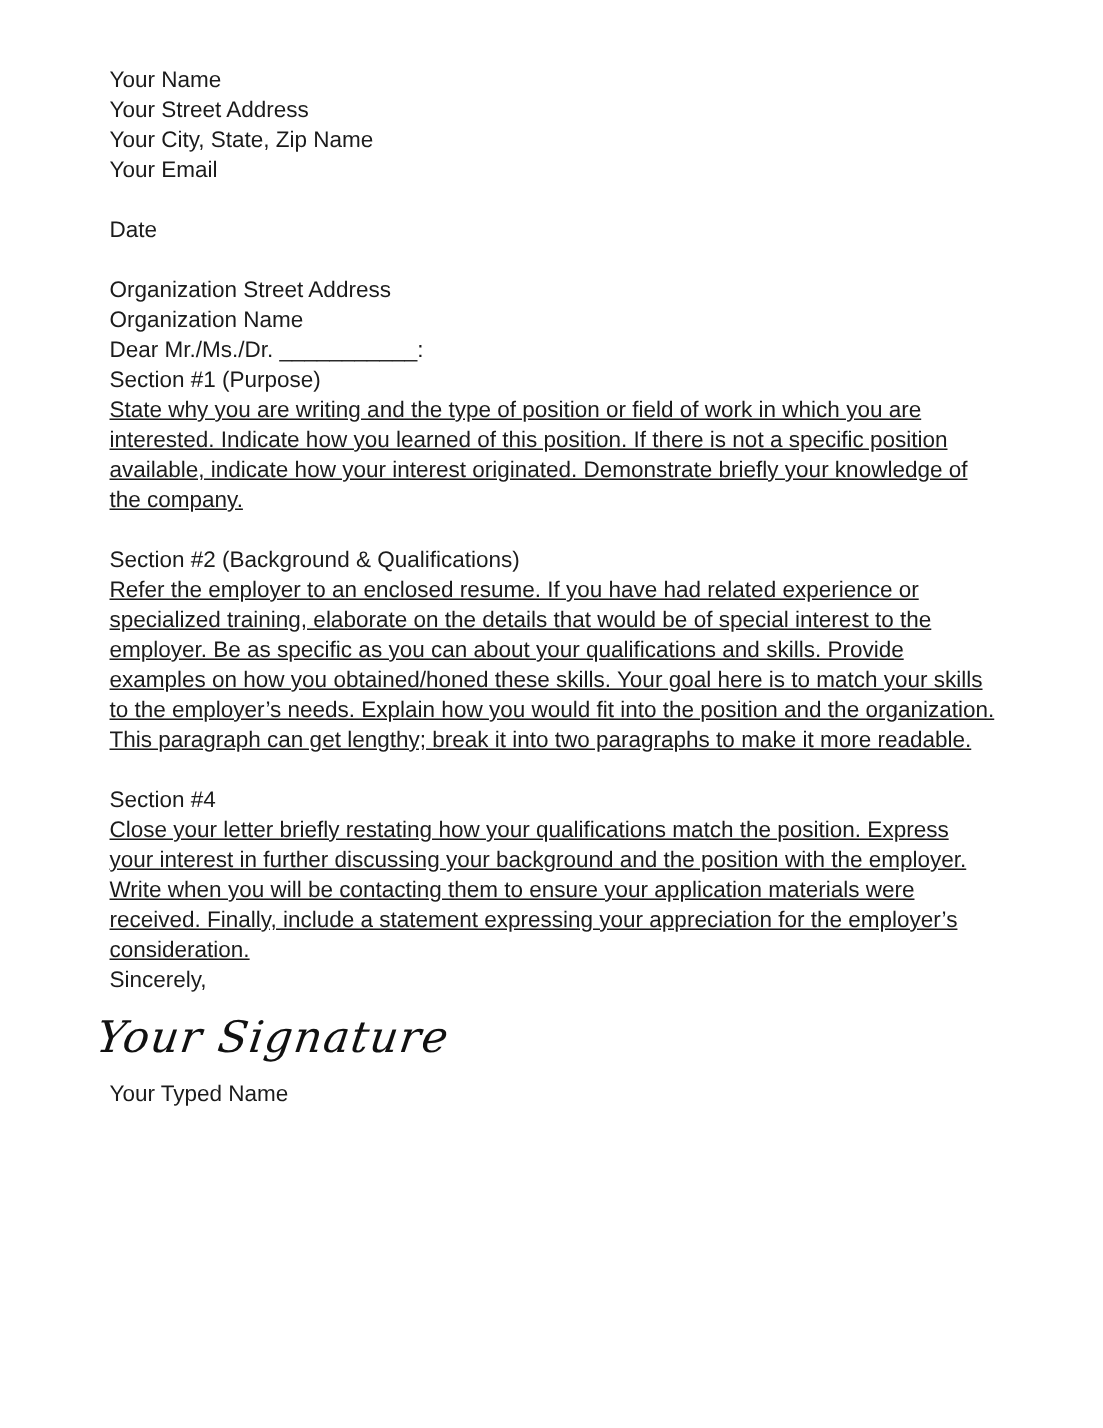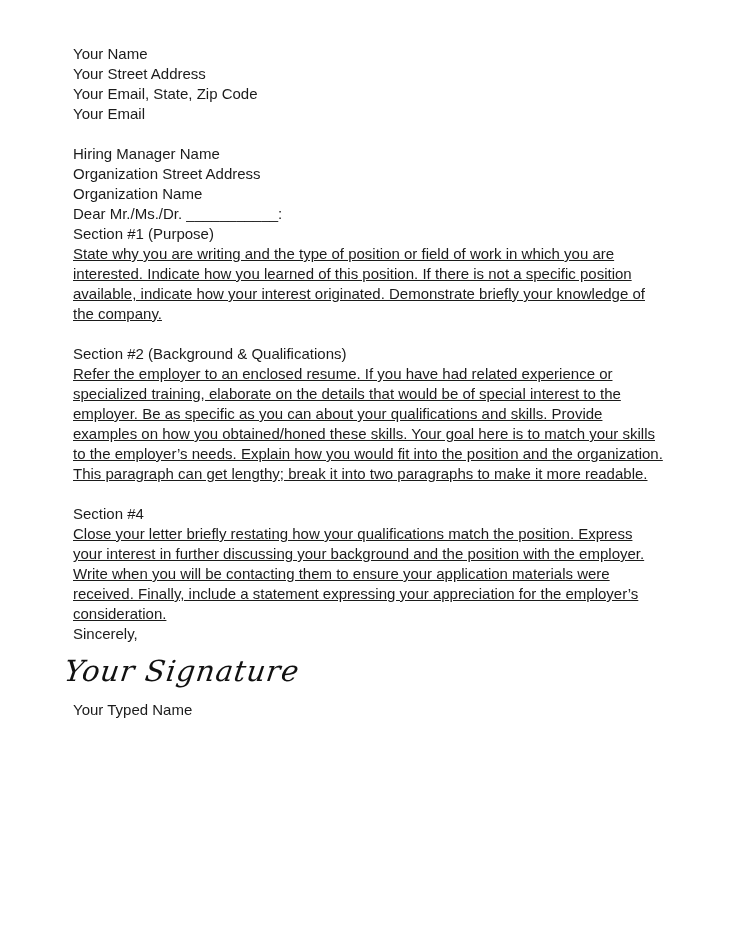--- a/index.html
+++ b/index.html
@@ -46,27 +46,27 @@
   .typed-name { margin-top: 10px; }
 </style>
 </head>
 <body>
 
 <div class="page">
 
   <div>
     <div class="line">Your Name</div>
     <div class="line">Your Street Address</div>
-    <div class="line">Your Email, State, Zip Code</div>
+    <div class="line">Your City, State, Zip Name</div>
     <div class="line">Your Email</div>
   </div>
 
+  <div class="line mt-1">Date</div>
 
   <div class="mt-1">
-    <div class="line">Hiring Manager Name</div>
     <div class="line">Organization Street Address</div>
     <div class="line">Organization Name</div>
   </div>
 
   <div class="line mt-2">Dear Mr./Ms./Dr. ___________:</div>
 
   <div class="mt-2">
     <div class="line">Section #1 (Purpose)</div>
     <div class="para">State why you are writing and the type of position or field of work in which you are interested. Indicate how you learned of this position. If there is not a specific position available, indicate how your interest originated. Demonstrate briefly your knowledge of the company.</div>
   </div>

